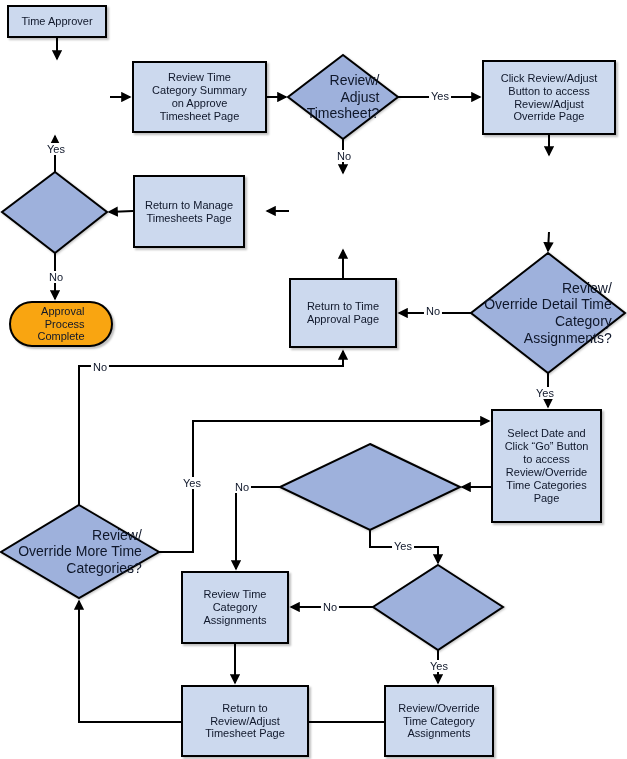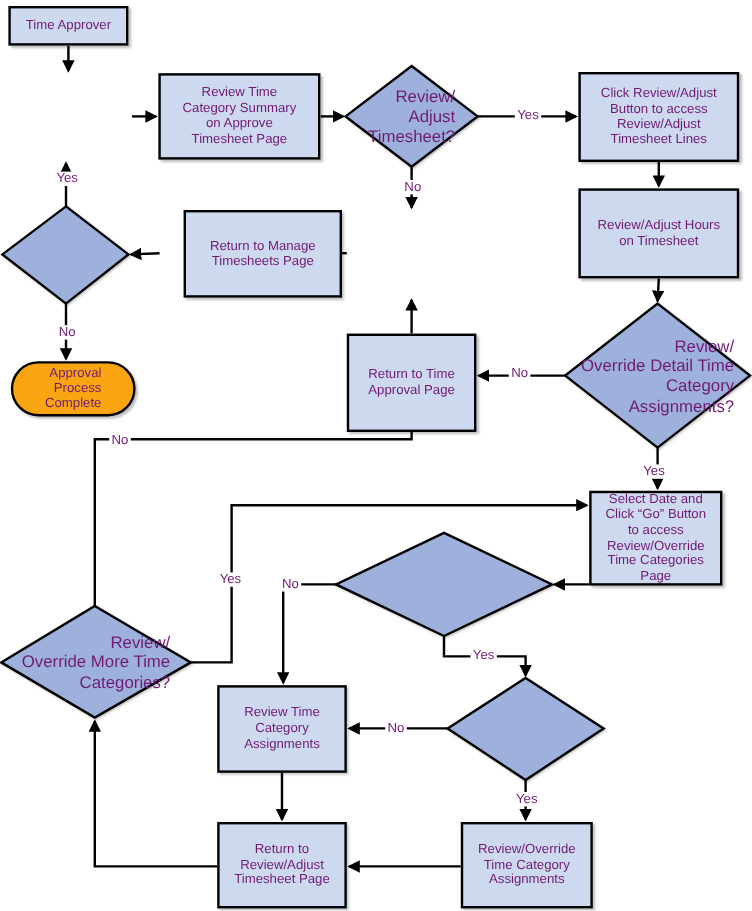--- a/index.html
+++ b/index.html
@@ -7,21 +7,21 @@
     --decision-fill:#9EB1DC;
     --terminator-fill:#F9A511;
     --stroke:#000000;
     --canvas-bg:#FFFFFF;
   }
   html,body{margin:0;padding:0;background:#fff;}
   .canvas{
     position:relative;width:627px;height:759px;
     background:var(--canvas-bg);
     font-family:"Liberation Sans","DejaVu Sans",sans-serif;
-    color:#701a75;overflow:hidden;
+    color:#0f172a;overflow:hidden;
   }
   svg{position:absolute;left:0;top:0;}
   .diamond{fill:var(--decision-fill);stroke:var(--stroke);stroke-width:2;
     filter:drop-shadow(1.5px 1.5px 1px rgba(0,0,0,0.25));}
   .conn{fill:none;stroke:var(--stroke);stroke-width:2;}
   .ah{fill:var(--stroke);}
   .node{
     position:absolute;box-sizing:border-box;
     border:2px solid var(--stroke);
     background:var(--process-fill);
@@ -98,58 +98,54 @@
   <div class="node" style="left:132px;top:61px;width:135px;height:72px;">
     <span class="nlabel">Review Time
 Category Summary
 on Approve
 Timesheet Page</span>
   </div>
   <div class="node" style="left:482px;top:60px;width:134px;height:75px;">
     <span class="nlabel">Click Review/Adjust
 Button to access
 Review/Adjust
-Timesheet Lines</span>
+Override Page</span>
   </div>
-  <div class="node" style="left:482px;top:157px;width:134px;height:75px;">
-    <span class="nlabel">Review/Adjust Hours
-on Timesheet</span>
-  </div>
-  <div class="node" style="left:133px;top:175px;width:132px;height:73px;margin-left:20px;">
+  <div class="node" style="left:133px;top:175px;width:112px;height:73px;">
     <span class="nlabel">Return to Manage
 Timesheets Page</span>
   </div>
-  <div class="node" style="left:289px;top:278px;width:108px;height:82px;">
+  <div class="node" style="left:289px;top:278px;width:108px;height:70px;">
     <span class="nlabel">Return to Time
 Approval Page</span>
   </div>
   <div class="node terminator" style="left:9px;top:301px;width:104px;height:46px;">
     <span class="nlabel">Approval
 Process
 Complete</span>
   </div>
-  <div class="node" style="left:491px;top:409px;width:111px;height:79px;">
+  <div class="node" style="left:491px;top:409px;width:111px;height:114px;">
     <span class="nlabel">Select Date and
 Click “Go” Button
 to access
 Review/Override
 Time Categories
 Page</span>
   </div>
   <div class="node" style="left:181px;top:571px;width:108px;height:73px;">
     <span class="nlabel">Review Time
 Category
 Assignments</span>
   </div>
   <div class="node" style="left:384px;top:685px;width:110px;height:72px;">
     <span class="nlabel">Review/Override
 Time Category
 Assignments</span>
   </div>
-  <div class="node" style="left:181px;top:685px;width:108px;height:72px;">
+  <div class="node" style="left:181px;top:685px;width:128px;height:72px;">
     <span class="nlabel">Return to
 Review/Adjust
 Timesheet Page</span>
   </div>
 
   <div class="dlabel" style="left:288px;top:55px;width:110px;height:84px;">Review/
 Adjust
 Timesheet?</div>
   <div class="dlabel" style="left:471px;top:253px;width:154px;height:120px;">Review/
 Override Detail Time

